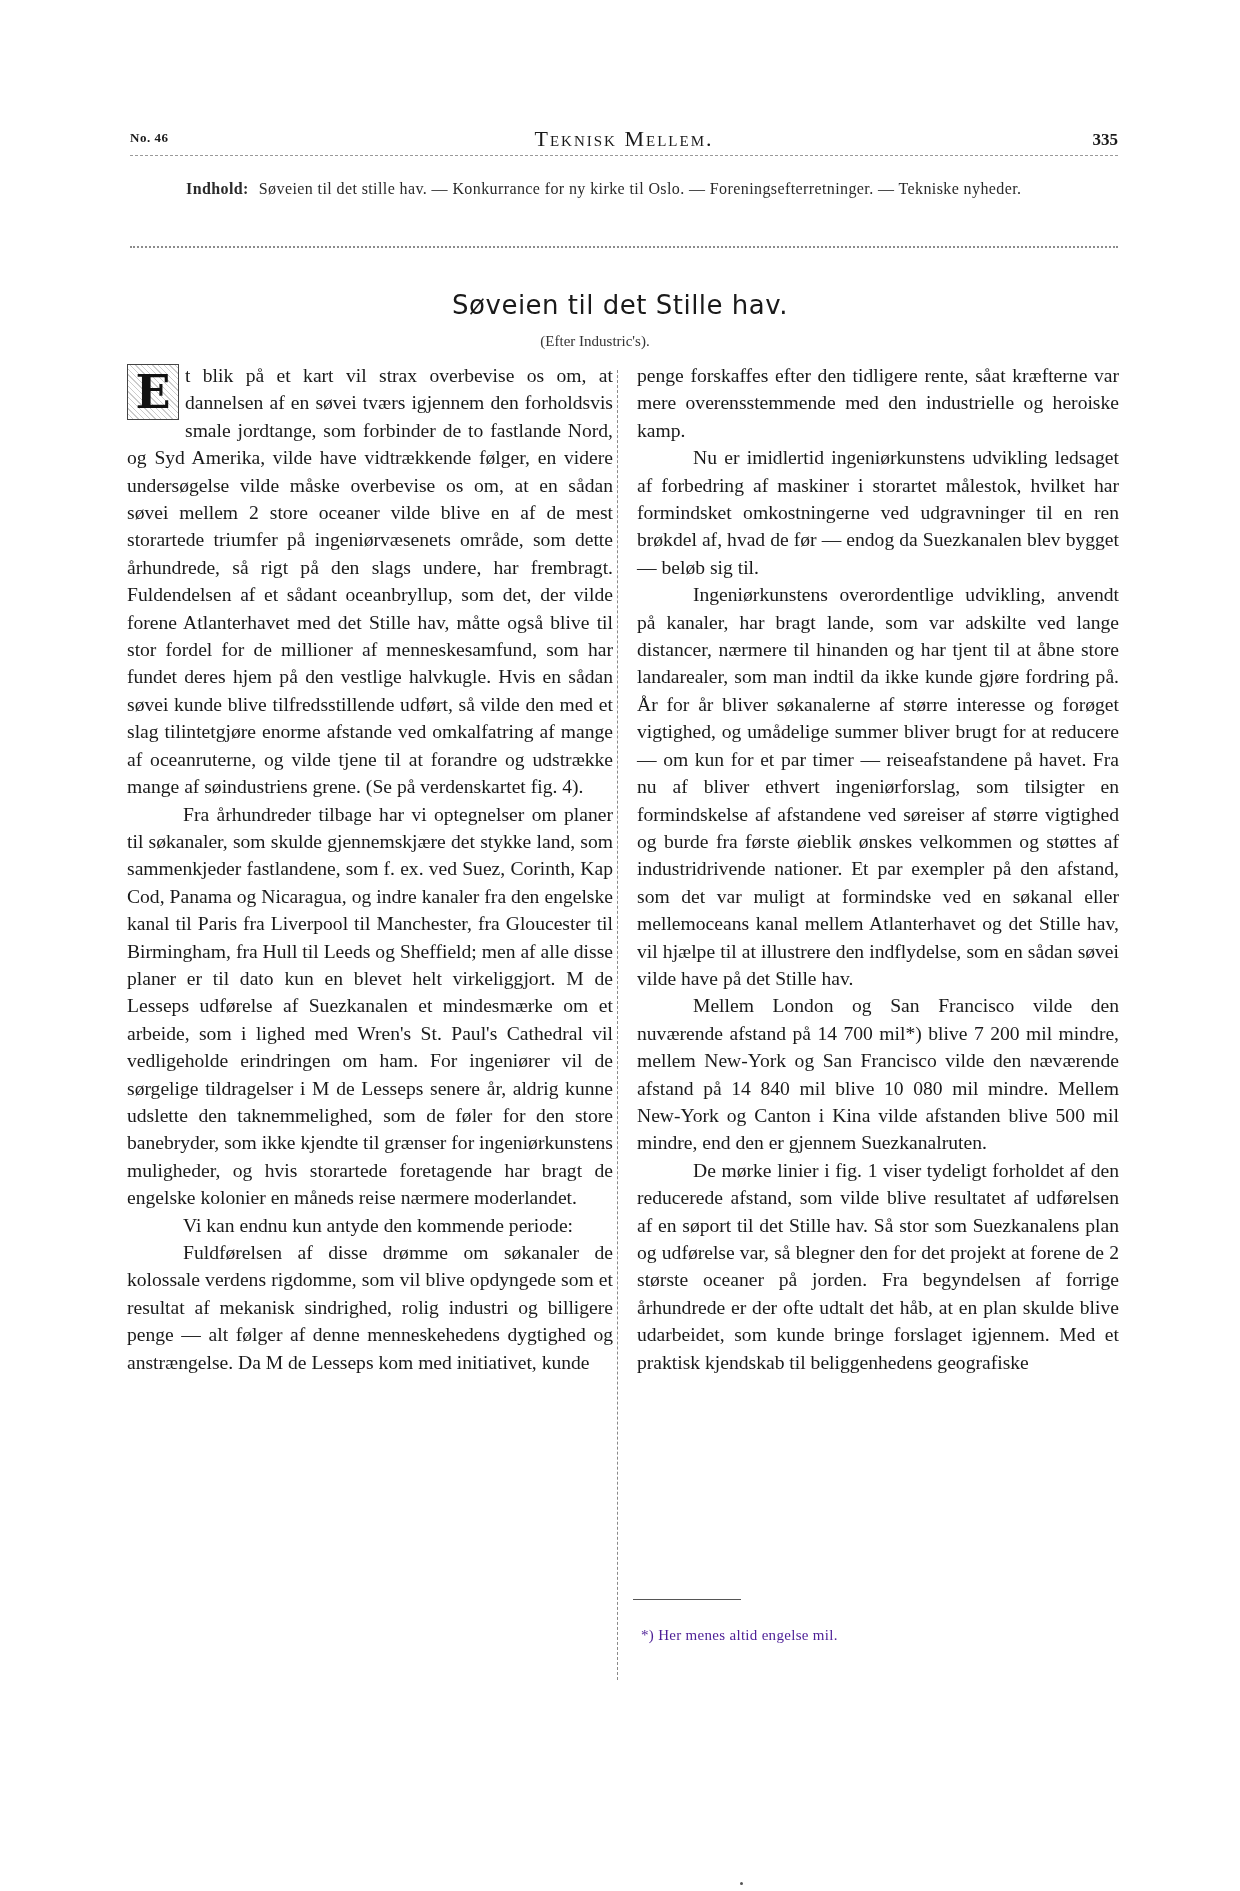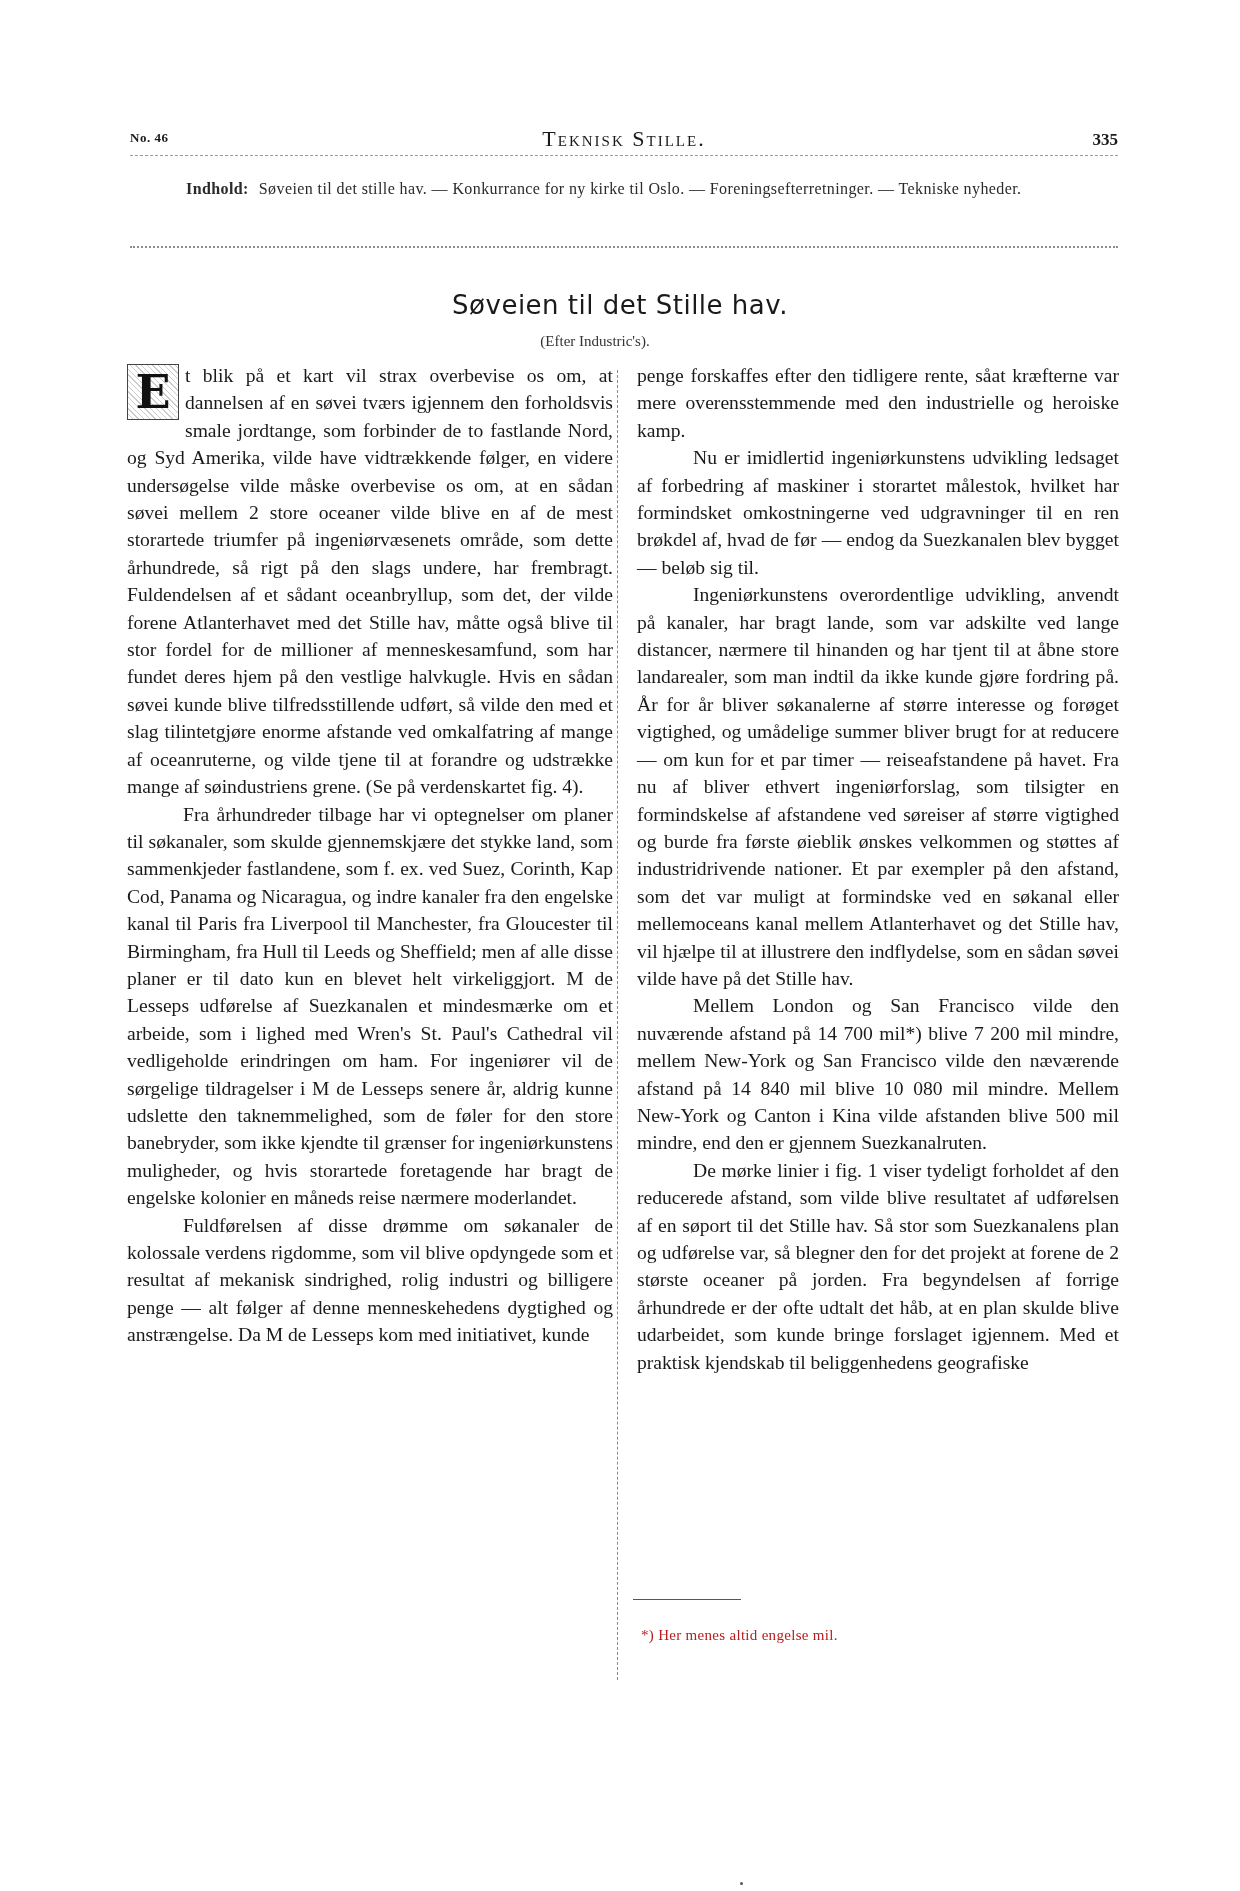--- a/index.html
+++ b/index.html
@@ -23,44 +23,45 @@
     .col.right { left: 637px; width: 482px; }
     .col p { margin: 0; text-indent: 0; }
     .col p.ind { text-indent: 56px; }
     .col-divider { position: absolute; left: 617px; top: 370px; height: 1310px; border-left: 1px dashed #8a8a8a; }
     .dropcap {
       float: left; width: 50px; height: 54px; margin: 2px 6px 0 0;
       border: 1px solid #444; background: repeating-linear-gradient(45deg,#fff 0 3px,#ccc 3px 4px);
       font-family: "DejaVu Serif", serif; font-weight: bold; font-size: 46px; line-height: 54px; text-align: center; color: #111;
     }
     .fn-rule { position: absolute; left: 633px; top: 1599px; width: 108px; border-top: 1px solid #555; }
-    .footnote { position: absolute; left: 641px; top: 1627px; font-size: 15px; color: #b91c1c; letter-spacing: 0.3px; }
+    .footnote { position: absolute; left: 641px; top: 1627px; font-size: 15px; color: #4c1d95; letter-spacing: 0.3px; }
     .speck { position: absolute; width: 3px; height: 3px; background: #555; border-radius: 50%; }
   </style>
 </head>
 <body>
 
 <div class="header">
   <span class="hdr-no">No. 46</span>
-  <span class="hdr-title">Teknisk Stille.</span>
+  <span class="hdr-title">Teknisk Mellem.</span>
   <span class="hdr-page">335</span>
 </div>
 <div class="rule r1"></div>
 
 <div class="contents">
   <span class="lbl">Indhold:</span><span>Søveien til det stille hav. — Konkurrance for ny kirke til Oslo. — Foreningsefterretninger. — Tekniske nyheder.</span>
 </div>
 <div class="rule r2"></div>
 
 <div class="article-title">Søveien til det Stille hav.</div>
 <div class="article-source">(Efter Industric's).</div>
 
 <div class="col left">
   <p><span class="dropcap">E</span><span>t blik på et kart vil strax overbevise os om, at dannelsen af en søvei tværs igjennem den forholdsvis smale jordtange, som forbinder de to fastlande Nord, og Syd Amerika, vilde have vidtrækkende følger, en videre undersøgelse vilde måske overbevise os om, at en sådan søvei mellem 2 store oceaner vilde blive en af de mest storartede triumfer på ingeniørvæsenets område, som dette århundrede, så rigt på den slags undere, har frembragt. Fuldendelsen af et sådant oceanbryllup, som det, der vilde forene Atlanterhavet med det Stille hav, måtte også blive til stor fordel for de millioner af menneskesamfund, som har fundet deres hjem på den vestlige halvkugle. Hvis en sådan søvei kunde blive tilfredsstillende udført, så vilde den med et slag tilintetgjøre enorme afstande ved omkalfatring af mange af oceanruterne, og vilde tjene til at forandre og udstrække mange af søindustriens grene. (Se på verdenskartet fig. 4).</span></p>
   <p class="ind">Fra århundreder tilbage har vi optegnelser om planer til søkanaler, som skulde gjennemskjære det stykke land, som sammenkjeder fastlandene, som f. ex. ved Suez, Corinth, Kap Cod, Panama og Nicaragua, og indre kanaler fra den engelske kanal til Paris fra Liverpool til Manchester, fra Gloucester til Birmingham, fra Hull til Leeds og Sheffield; men af alle disse planer er til dato kun en blevet helt virkeliggjort. M de Lesseps udførelse af Suezkanalen et mindesmærke om et arbeide, som i lighed med Wren's St. Paul's Cathedral vil vedligeholde erindringen om ham. For ingeniører vil de sørgelige tildragelser i M de Lesseps senere år, aldrig kunne udslette den taknemmelighed, som de føler for den store banebryder, som ikke kjendte til grænser for ingeniørkunstens muligheder, og hvis storartede foretagende har bragt de engelske kolonier en måneds reise nærmere moderlandet.</p>
+  <p class="ind">Vi kan endnu kun antyde den kommende periode:</p>
   <p class="ind">Fuldførelsen af disse drømme om søkanaler de kolossale verdens rigdomme, som vil blive opdyngede som et resultat af mekanisk sindrighed, rolig industri og billigere penge — alt følger af denne menneskehedens dygtighed og anstrængelse. Da M de Lesseps kom med initiativet, kunde</p>
 </div>
 
 <div class="col-divider"></div>
 
 <div class="col right">
   <p>penge forskaffes efter den tidligere rente, såat kræfterne var mere overensstemmende med den industrielle og heroiske kamp.</p>
   <p class="ind">Nu er imidlertid ingeniørkunstens udvikling ledsaget af forbedring af maskiner i storartet målestok, hvilket har formindsket omkostningerne ved udgravninger til en ren brøkdel af, hvad de før — endog da Suezkanalen blev bygget — beløb sig til.</p>
   <p class="ind">Ingeniørkunstens overordentlige udvikling, anvendt på kanaler, har bragt lande, som var adskilte ved lange distancer, nærmere til hinanden og har tjent til at åbne store landarealer, som man indtil da ikke kunde gjøre fordring på. År for år bliver søkanalerne af større interesse og forøget vigtighed, og umådelige summer bliver brugt for at reducere — om kun for et par timer — reiseafstandene på havet. Fra nu af bliver ethvert ingeniørforslag, som tilsigter en formindskelse af afstandene ved søreiser af større vigtighed og burde fra første øieblik ønskes velkommen og støttes af industridrivende nationer. Et par exempler på den afstand, som det var muligt at formindske ved en søkanal eller mellemoceans kanal mellem Atlanterhavet og det Stille hav, vil hjælpe til at illustrere den indflydelse, som en sådan søvei vilde have på det Stille hav.</p>
   <p class="ind">Mellem London og San Francisco vilde den nuværende afstand på 14 700 mil*) blive 7 200 mil mindre, mellem New-York og San Francisco vilde den næværende afstand på 14 840 mil blive 10 080 mil mindre. Mellem New-York og Canton i Kina vilde afstanden blive 500 mil mindre, end den er gjennem Suezkanalruten.</p>

